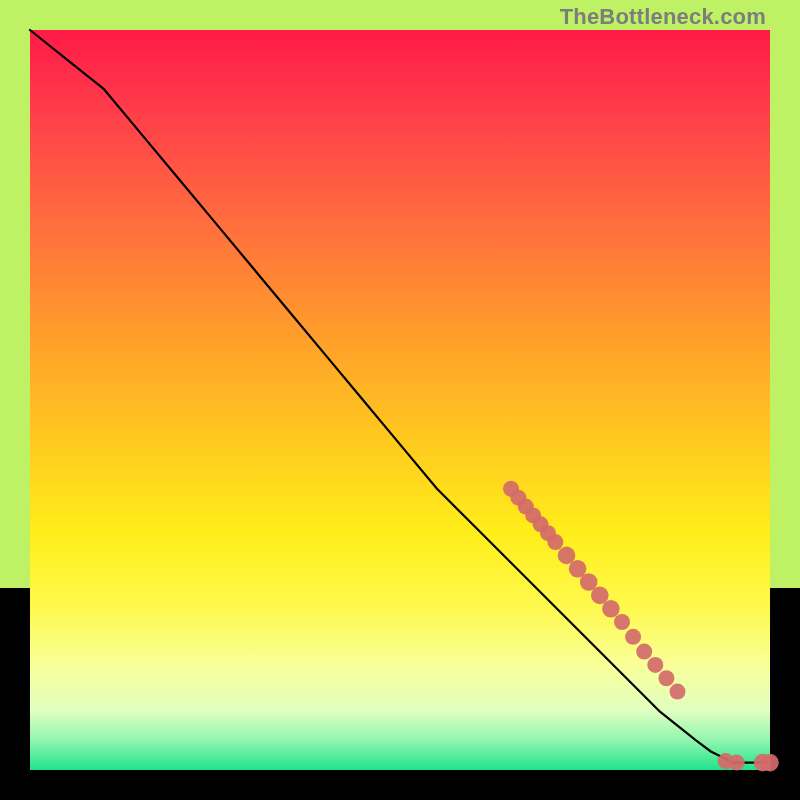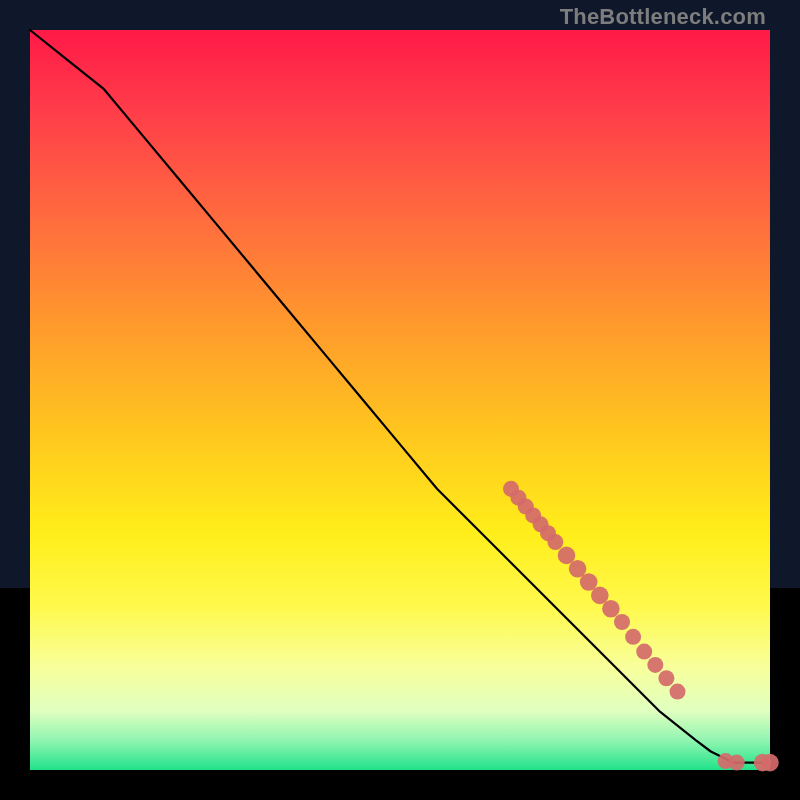--- a/index.html
+++ b/index.html
@@ -9,21 +9,21 @@
     height: 800px;
     background: #000;
     overflow: hidden;
   }
   .frame {
     position: absolute;
     left: 0;
     top: 0;
     width: 800px;
     height: 588px;
-    background: #0f172a;
+    background: #bef264;
     text-align: center;
   }
   .plot-area {
     position: absolute;
     left: 30px;
     top: 30px;
     width: 740px;
     height: 740px;
     background: linear-gradient(to bottom,
       #ff1a47 0%,

